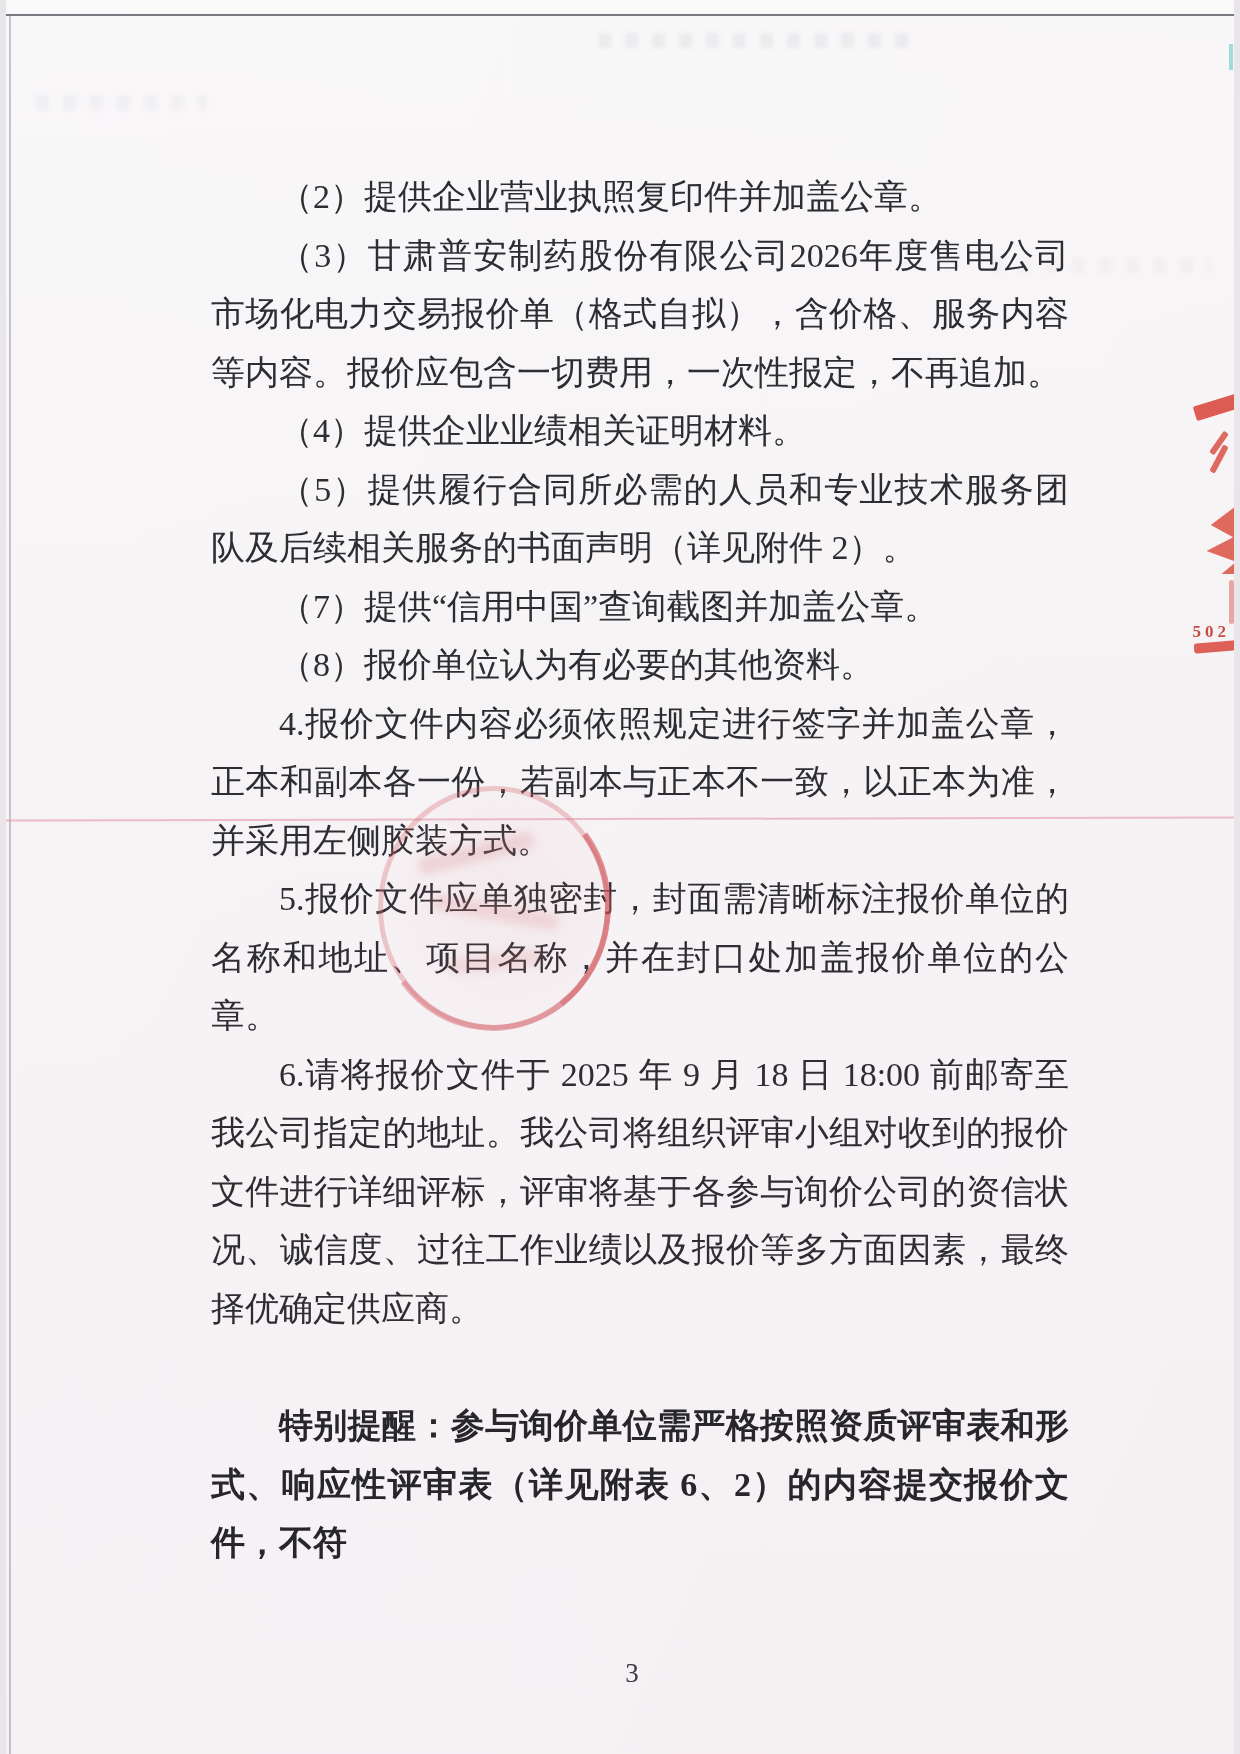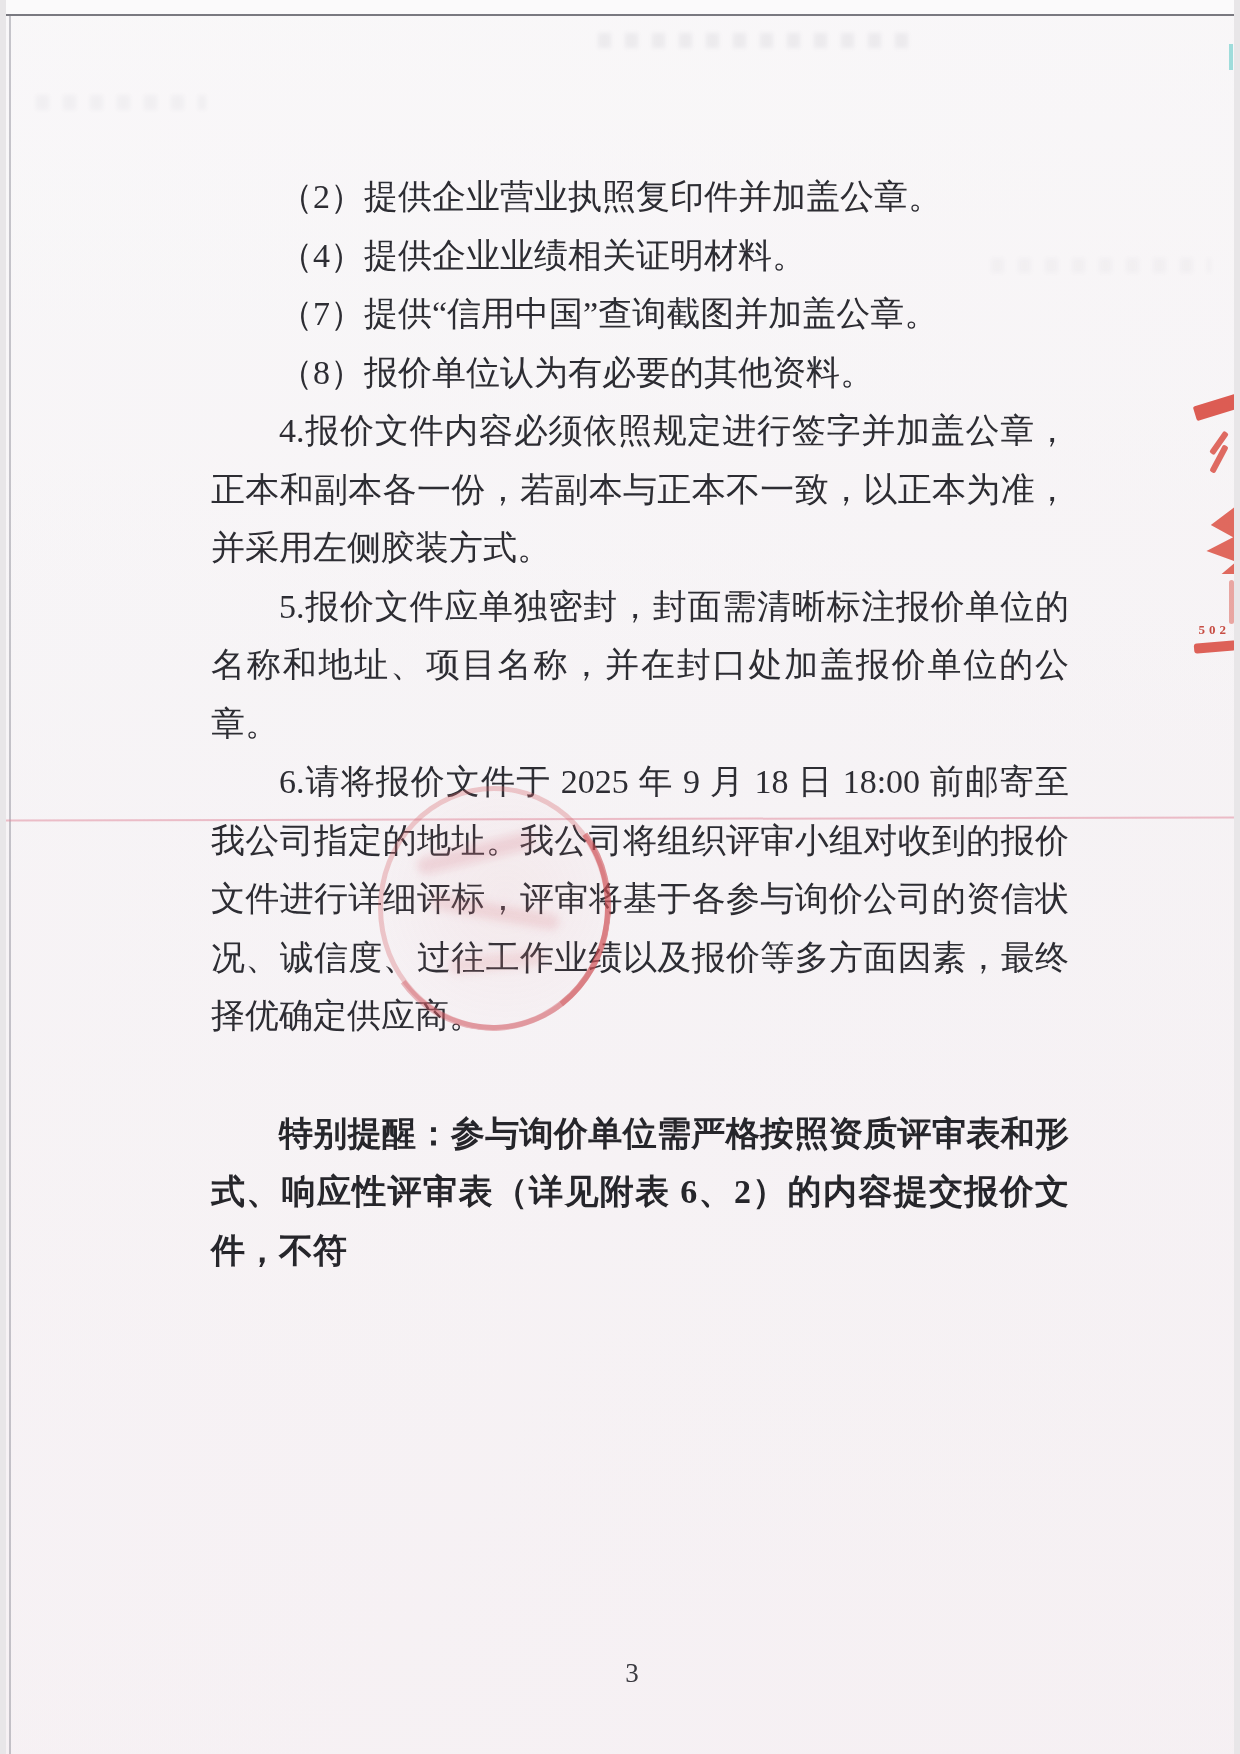--- a/index.html
+++ b/index.html
@@ -62,21 +62,21 @@
   .edge-seal .bar1{position:absolute;right:-4px;top:2px;width:44px;height:15px;background:#d8473c;opacity:.88;transform:rotate(-17deg);border-radius:2px;}
   .edge-seal .stroke1{position:absolute;right:2px;top:42px;width:26px;height:6px;background:#d8473c;opacity:.8;transform:rotate(-55deg);border-radius:2px;}
   .edge-seal .stroke2{position:absolute;right:0px;top:58px;width:30px;height:6px;background:#d8473c;opacity:.8;transform:rotate(-62deg);border-radius:2px;}
   .edge-seal .blob{
     position:absolute;right:-2px;top:108px;width:36px;height:68px;background:#dd5a4e;opacity:.9;
     clip-path:polygon(100% 0,30% 28%,92% 46%,18% 66%,100% 82%,60% 100%,100% 100%);
   }
   .edge-seal .thin-arc{position:absolute;right:0;top:182px;width:5px;height:44px;background:rgba(216,71,60,.45);border-radius:3px;}
   .edge-seal .digits{
     position:absolute;right:4px;top:224px;color:#c23b30;opacity:.9;
-    font-size:13px;font-weight:bold;letter-spacing:4px;font-family:"Liberation Serif","DejaVu Serif",serif;
+    font-size:17px;font-weight:bold;letter-spacing:4px;font-family:"Liberation Serif","DejaVu Serif",serif;
   }
   .edge-seal .bar2{position:absolute;right:-2px;top:244px;width:42px;height:10px;background:#d8473c;opacity:.85;transform:rotate(-5deg);border-radius:3px;}
   
   .content{
     position:absolute;left:205px;top:168px;width:858px;
     font-size:34px;line-height:58.5px;color:#2d2d33;
     text-align:justify;
   }
   .content p{margin:0;text-indent:2em;}
   .content p.gap-before{margin-top:59px;}
@@ -95,21 +95,23 @@
   <div class="edge-top-line"></div>
   <div class="edge-left-line"></div>
   <div class="cyan-tick"></div>
 
   <div class="bleed-row bleed-a"></div>
   <div class="bleed-row bleed-b"></div>
   <div class="bleed-row bleed-c"></div>
 
   <div class="content">
     <p>（2）提供企业营业执照复印件并加盖公章。</p>
+    <p>（3）甘肃普安制药股份有限公司2026年度售电公司市场化电力交易报价单（格式自拟），含价格、服务内容等内容。报价应包含一切费用，一次性报定，不再追加。</p>
     <p>（4）提供企业业绩相关证明材料。</p>
+    <p>（5）提供履行合同所必需的人员和专业技术服务团队及后续相关服务的书面声明（详见附件 2）。</p>
     <p>（7）提供“信用中国”查询截图并加盖公章。</p>
     <p>（8）报价单位认为有必要的其他资料。</p>
     <p>4.报价文件内容必须依照规定进行签字并加盖公章，正本和副本各一份，若副本与正本不一致，以正本为准，并采用左侧胶装方式。</p>
     <p>5.报价文件应单独密封，封面需清晰标注报价单位的名称和地址、项目名称，并在封口处加盖报价单位的公章。</p>
     <p>6.请将报价文件于 2025 年 9 月 18 日 18:00 前邮寄至我公司指定的地址。我公司将组织评审小组对收到的报价文件进行详细评标，评审将基于各参与询价公司的资信状况、诚信度、过往工作业绩以及报价等多方面因素，最终择优确定供应商。</p>
     <p class="bold gap-before">特别提醒：参与询价单位需严格按照资质评审表和形式、响应性评审表（详见附表 6、2）的内容提交报价文件，不符</p>
   </div>
 
   <div class="pink-line" style="background:rgba(226,142,160,.55);"></div>
 

